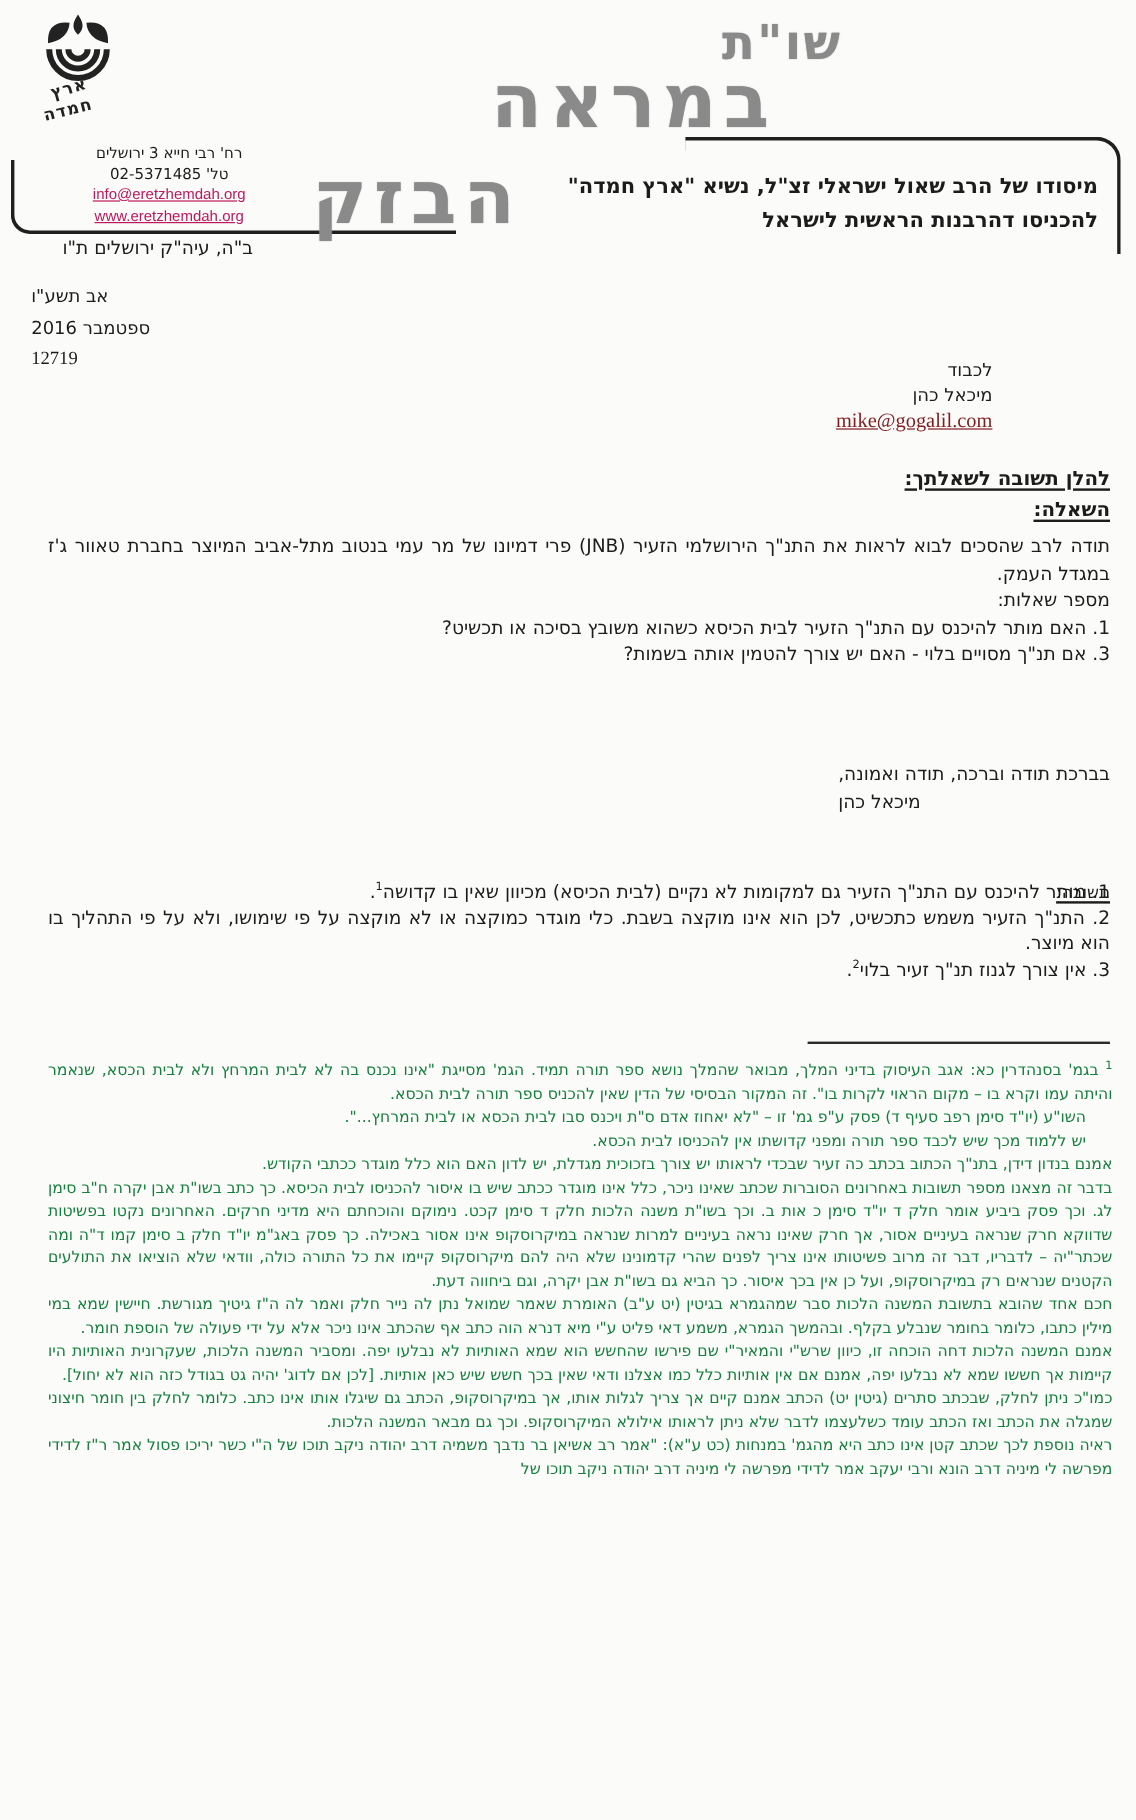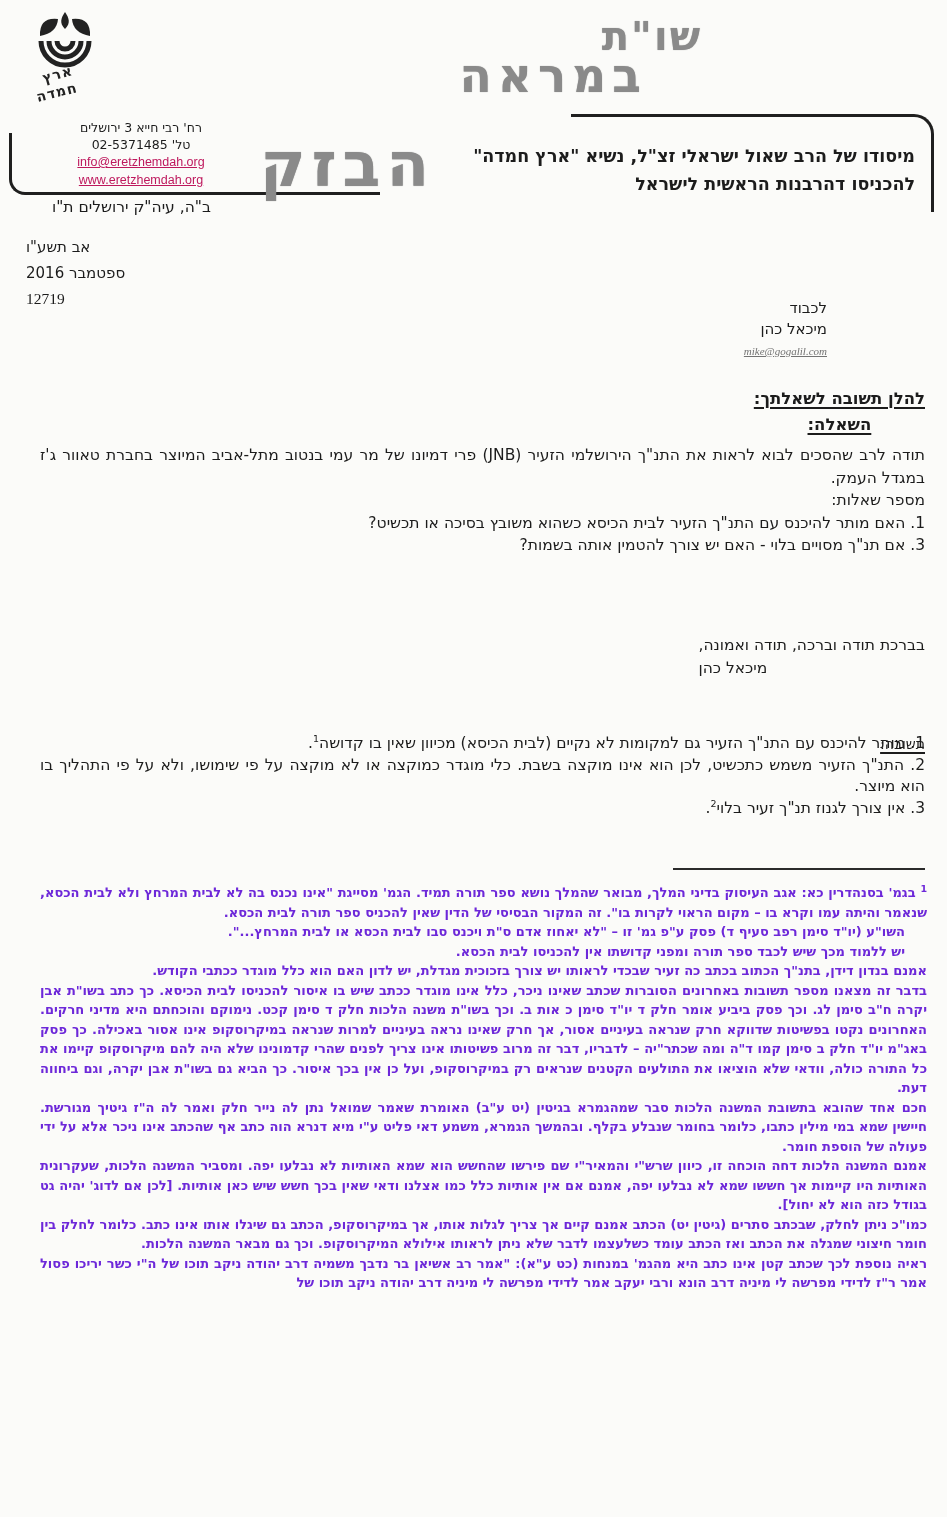--- a/index.html
+++ b/index.html
@@ -19,49 +19,49 @@
   .left-bracket { position:absolute; left:9px; top:133px; width:371px; height:62px;
     border-left:3.5px solid #1f1f1f; border-bottom:3.5px solid #1f1f1f; border-bottom-left-radius:16px; }
   .right-bracket { position:absolute; right:13px; top:114px; width:363px; height:98px;
     border-top:3.5px solid #1f1f1f; border-right:3.5px solid #1f1f1f; border-top-right-radius:20px; }
 
   .blessing { position:absolute; left:52px; top:198px; font-size:15.5px; }
 
   .title-part { position:absolute; color:#8a8a8a; font-weight:bold;
     font-family:"DejaVu Serif","DejaVu Sans",serif; text-shadow:0 0 1px #9a9a9a; }
   .t1 { right:245px; top:12px; font-size:40px; letter-spacing:2px; }
-  .t2 { right:300px; top:48px; font-size:47px; letter-spacing:6px; }
+  .t2 { right:300px; top:48px; font-size:62px; letter-spacing:6px; }
   .t3 { right:512px; top:128px; font-size:62px; letter-spacing:6px; }
 
   .subtitle { position:absolute; right:32px; top:142px; text-align:right; font-size:17.5px; line-height:28px; font-weight:bold; }
 
   
   .date-block { position:absolute; left:26px; top:234px; direction:rtl; text-align:left; font-size:15px; line-height:26px; }
   .ref-num { font-family:"Liberation Serif",serif; font-size:15.5px; direction:ltr; unicode-bidi:embed; }
 
   .recipient { position:absolute; right:120px; top:298px; text-align:right; font-size:15px; line-height:21px; }
-  .recipient a { font-family:"Liberation Serif",serif; font-size:11px; color:#737373; text-decoration:underline; direction:ltr; unicode-bidi:embed; display:inline-block;font-style:italic; }
+  .recipient a { font-family:"Liberation Serif",serif; font-size:17px; color:#7f1d1d; text-decoration:underline; direction:ltr; unicode-bidi:embed; display:inline-block; }
 
   .intro-heads { position:absolute; right:22px; top:386px; text-align:right; font-size:16.5px; font-weight:bold; line-height:26px; }
-  .uline { text-decoration:underline; text-underline-offset:3px; text-decoration-thickness:1.6px;text-align:center; }
+  .uline { text-decoration:underline; text-underline-offset:3px; text-decoration-thickness:1.6px; }
 
   .question-block { position:absolute; right:22px; left:40px; top:444px; font-size:15.5px; line-height:22.5px; text-align:justify; }
   .qitem { text-align:justify; }
 
   .closing { position:absolute; right:22px; top:634px; text-align:left; font-size:15.5px; line-height:22.5px; }
 
   .answer-head { position:absolute; right:22px; top:736px; font-size:14px; font-weight:normal; }
   .answer-list { position:absolute; right:22px; left:40px; top:733px; font-size:15.5px; line-height:21.5px; }
   .aitem { text-align:justify; }
   sup { font-size:9.5px; vertical-align:super; line-height:0; }
 
   
   .footnotes { position:absolute; left:40px; right:20px; top:868px; }
   .fn-divider { width:252px; border-top:2.5px solid #2b2b2b; margin-left:auto; margin-right:2px; margin-bottom:13px; }
-  .fn-body { font-size:13px; line-height:19.5px; font-weight:bold; text-align:justify; color:#6d28d9; }
+  .fn-body { font-size:13px; line-height:19.5px; font-weight:normal; text-align:justify; color:#15803d; }
   .fpara { text-align:justify; }
   .findent { text-indent:22px; }
 </style>
 </head>
 <body>
 
 <div class="page">
 
   <div class="header">
 

